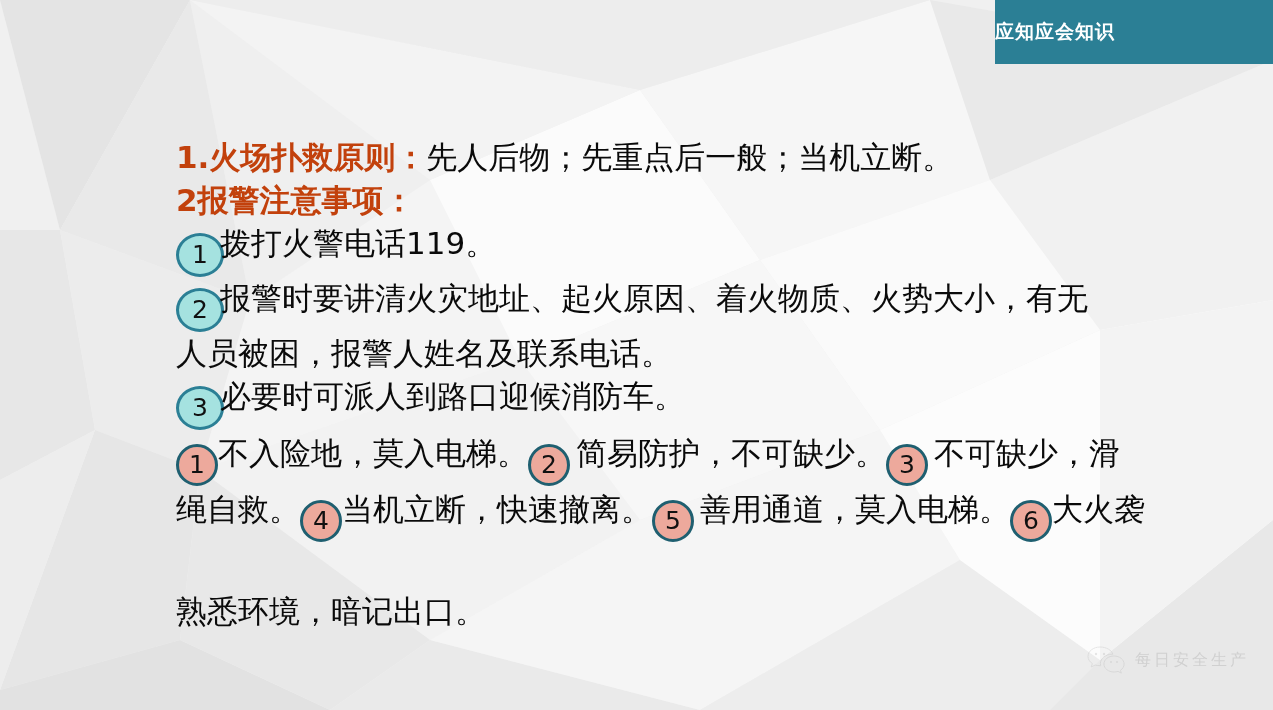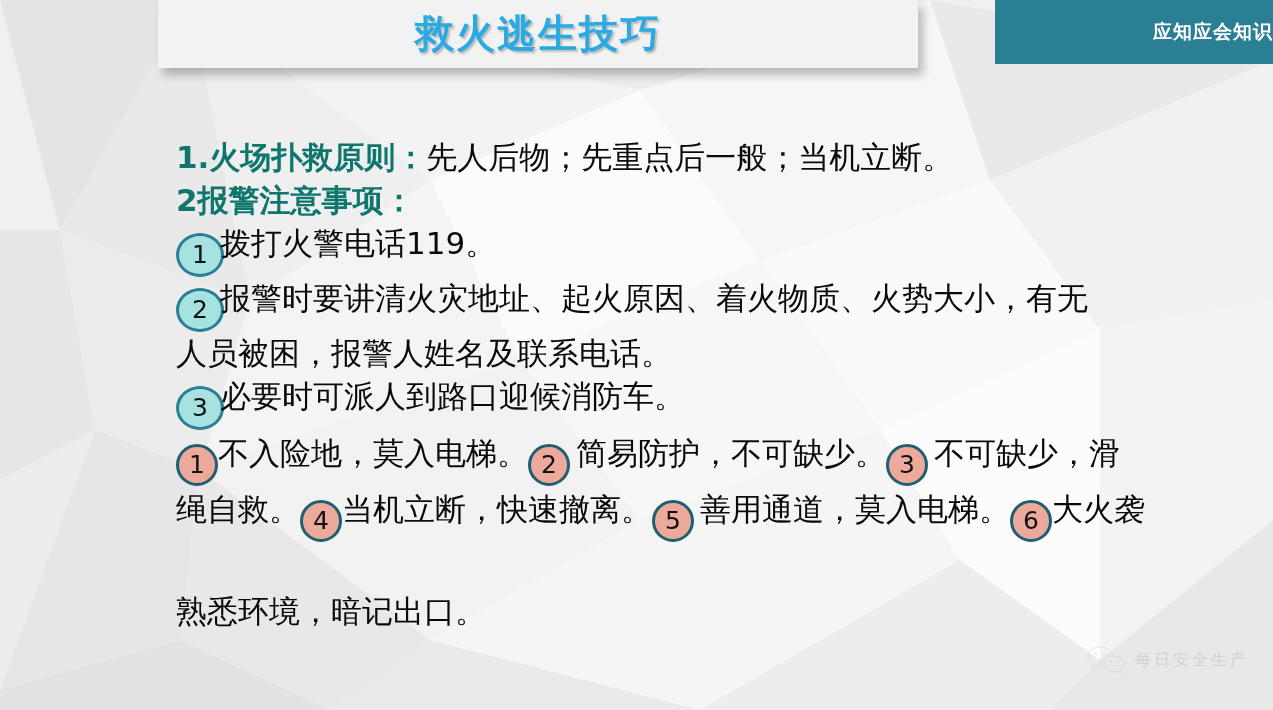--- a/index.html
+++ b/index.html
@@ -25,35 +25,35 @@
     display:flex;align-items:center;justify-content:center;
     color:#2aaae2;
     font-size:39px;font-weight:bold;letter-spacing:2px;
     font-family:"DejaVu Sans","Liberation Sans",sans-serif;
     text-shadow:2px 2px 2px rgba(120,120,120,.45);
     white-space:nowrap;
   }
   .corner-badge{
     position:absolute;right:0;top:0;width:278px;height:64px;
     background:#2b7f95;
-    display:flex;align-items:center;justify-content:flex-end;
+    display:flex;align-items:center;justify-content:flex-start;
   }
   .corner-badge .label{
     color:#ffffff;font-size:19px;font-weight:bold;letter-spacing:1px;
     white-space:nowrap;
   }
 
   
   .content{
     position:absolute;left:176px;top:136px;width:1060px;
     font-size:31px;line-height:43px;color:#0a0a0a;
     font-family:"DejaVu Sans","Liberation Sans",sans-serif;
   }
   .line{white-space:nowrap;}
-  .red{color:#0f766e;font-weight:bold;}
+  .red{color:#c2410c;font-weight:bold;}
 
   
   .cnum{
     display:inline-block;
     width:44px;height:38px;line-height:36px;
     border-radius:50%;
     text-align:center;
     font-size:25px;
     color:#111;
     vertical-align:-7px;
@@ -115,23 +115,20 @@
     <polygon points="200,470 520,360 640,520 430,640" fill="#f2f2f2"></polygon>
     <polygon points="180,640 200,470 430,640 330,710" fill="#e8e8e8"></polygon>
     <polygon points="330,710 430,640 700,710" fill="#eaeaea"></polygon>
     <polygon points="430,640 640,520 880,430 960,560 700,710" fill="#f5f5f5"></polygon>
     <polygon points="700,710 960,560 1100,660 1050,710" fill="#ededed"></polygon>
     <polygon points="880,430 1100,330 1273,300 1273,520 1100,660 960,560" fill="#fcfcfc"></polygon>
     <polygon points="1100,660 1273,520 1273,710 1050,710" fill="#e8e8e8"></polygon>
     <polygon points="1273,300 1273,520 1100,660 1100,330" fill="#f3f3f3"></polygon>
   </svg>
 
-  <div class="title-box">
-    <div class="title-text">救火逃生技巧</div>
-  </div>
 
   <div class="corner-badge">
     <span class="label">应知应会知识</span>
   </div>
 
   <div class="content">
 
     <div class="line">
       <span class="red">1.火场扑救原则：</span><span>先人后物；先重点后一般；当机立断。</span>
     </div>

